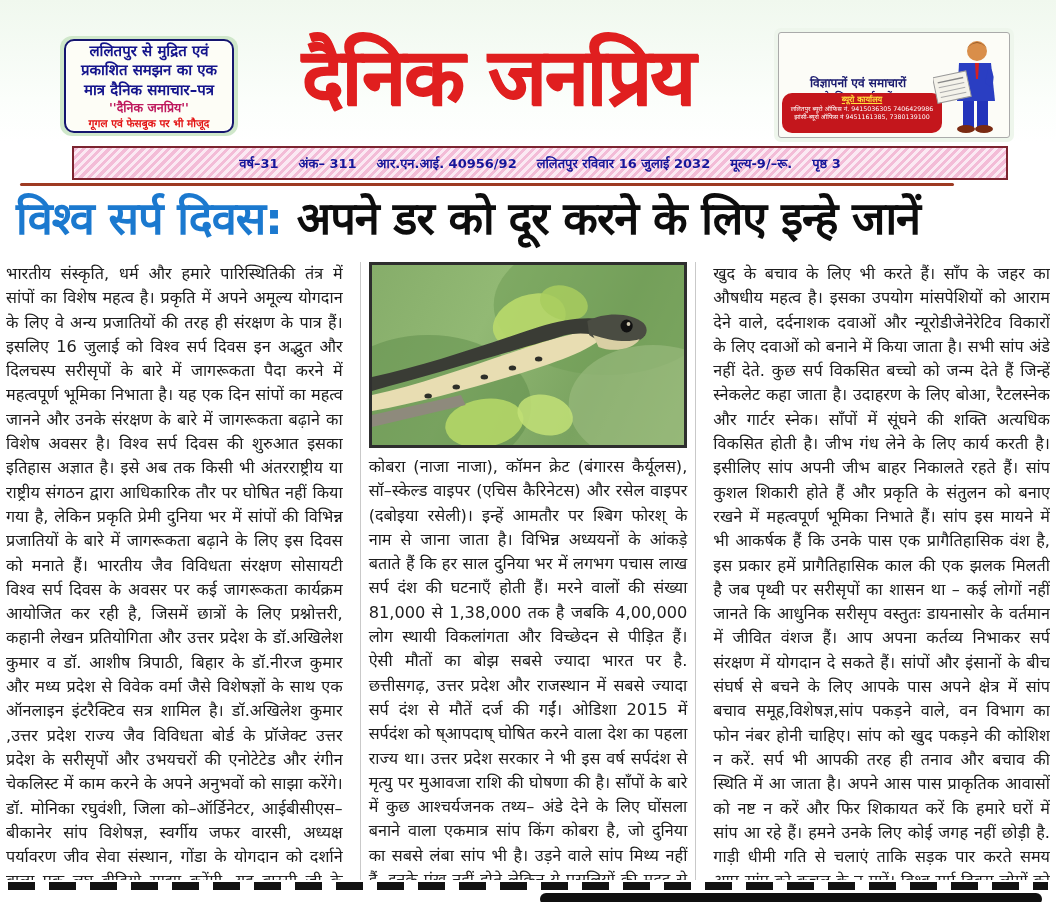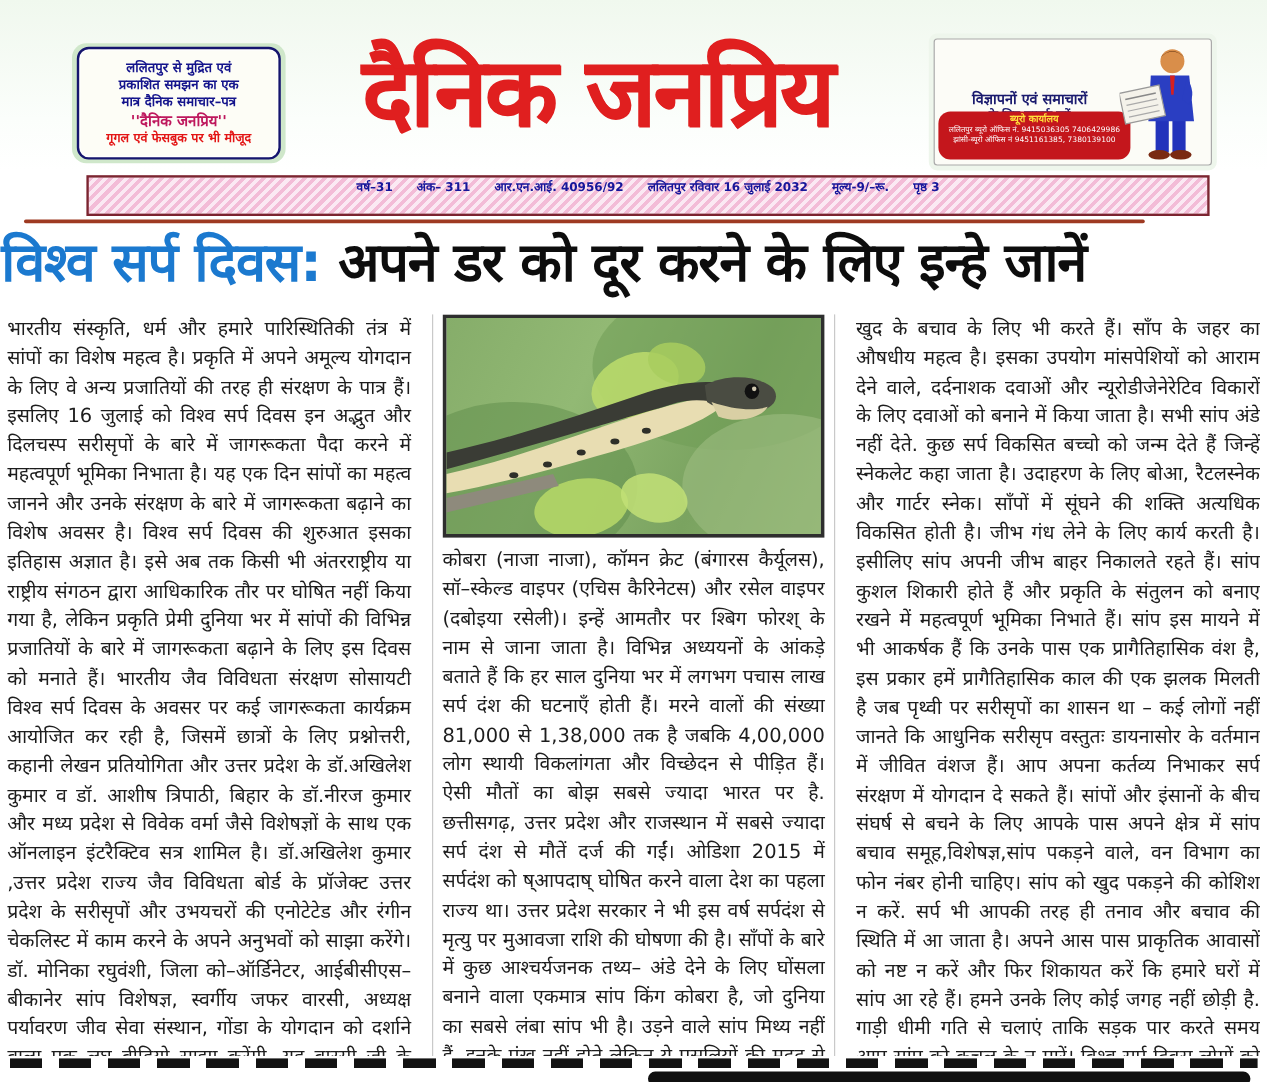--- a/index.html
+++ b/index.html
@@ -11,56 +11,56 @@
   .header{position:relative;height:142px;background:linear-gradient(#f0f8ee 0%,#fbfefb 70%,#ffffff 100%);}
   .logo-wrap{
     position:absolute;left:60px;top:36px;width:178px;height:100px;
     background:#cfe7ca;border-radius:12px;display:flex;align-items:center;justify-content:center;
   }
   .logo-box{
     width:166px;height:90px;background:#fdfdf6;border:2.5px solid #15156e;border-radius:10px;
     box-shadow:inset 0 0 0 1px #fff;display:flex;flex-direction:column;justify-content:center;
     text-align:center;line-height:1.3;font-weight:bold;
   }
-  .logo-line-blue{color:#14148c;font-size:11px;text-align:center;}
+  .logo-line-blue{color:#14148c;font-size:15px;text-align:center;}
   .logo-line-green{color:#be185d;font-size:12.5px;}
   .logo-line-red{color:#e31515;font-size:10.5px;}
   .masthead{
     position:absolute;left:225px;top:8px;width:545px;height:130px;
     display:flex;align-items:center;justify-content:center;
     color:#e01f1f;font-size:79px;font-weight:800;letter-spacing:-2px;white-space:nowrap;
     text-shadow:1px 1px 0 #e01f1f;
   }
   .ad-box{
     position:absolute;left:778px;top:32px;width:230px;height:104px;background:#fcfcf7;
     border:1px solid #aaa;box-shadow:0 0 0 4px #eef6ec;border-radius:3px;overflow:hidden;
   }
   .ad-text{position:absolute;left:4px;top:3px;width:150px;text-align:center;font-weight:bold;line-height:1.15;}
   .ad-line1{color:#1a1a6e;font-size:12px;margin-top:41px;}
   .ad-line2{color:#1a1a6e;font-size:10px;}
   .ad-brand{color:#d6201f;font-size:21px;font-weight:800;white-space:nowrap;margin-top:1px;}
   .ad-banner{
     position:absolute;left:3px;bottom:4px;width:160px;height:40px;background:#c4161c;
     border-radius:10px;color:#fff;text-align:center;padding-top:2px;box-sizing:border-box;
   }
-  .ad-banner-title{color:#ffe13a;font-size:8px;font-weight:bold;line-height:1.2;}
+  .ad-banner-title{color:#ffe13a;font-size:8px;font-weight:bold;line-height:1.2;text-decoration:underline;}
   .ad-contact{font-size:6.3px;line-height:1.35;white-space:nowrap;}
   .ad-cartoon{position:absolute;right:2px;top:2px;}
   
   .infobar{
     position:absolute;left:72px;top:146px;width:936px;height:34px;box-sizing:border-box;
     border:2px solid #7c2430;
     background:repeating-linear-gradient(135deg,#f3bcd7 0 3px,#fbe9f3 3px 6px);
-    display:flex;justify-content:center;gap:20px;
-    color:#16169a;font-weight:bold;font-size:10px;white-space:nowrap;
+    display:flex;align-items:center;justify-content:center;gap:20px;
+    color:#16169a;font-weight:bold;font-size:13px;white-space:nowrap;
   }
   .info-underline{position:absolute;left:20px;top:183px;width:934px;height:3px;background:#9e3a22;border-radius:2px;}
   
   .headline{
-    position:absolute;left:0;top:188px;width:1056px;padding:2px 1px;box-sizing:border-box;
+    position:absolute;left:0;top:188px;width:1056px;padding:2px 16px;box-sizing:border-box;
     font-weight:800;font-size:45px;white-space:nowrap;letter-spacing:-1px;line-height:1.3;
   }
   .headline .lead{color:#1b79cf;}
   .headline .rest{color:#0d0d0d;}
   
   .article{
     position:absolute;left:6px;top:262px;width:1044px;height:618px;
     display:grid;grid-template-columns:1fr 1fr 1fr;column-gap:17px;
   }
   .col{overflow:hidden;text-align:justify;color:#1d1d1d;font-size:16.2px;line-height:1.5;font-weight:500;}

